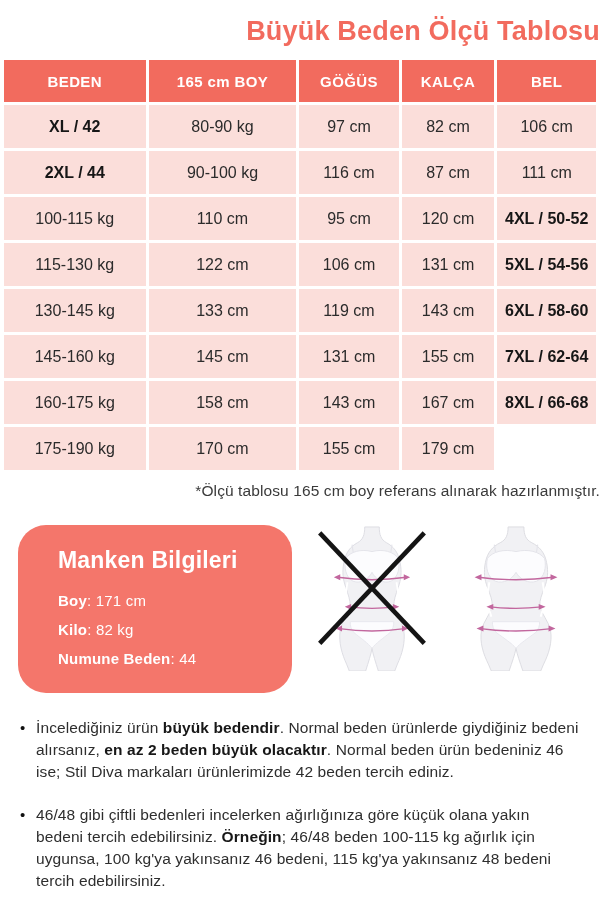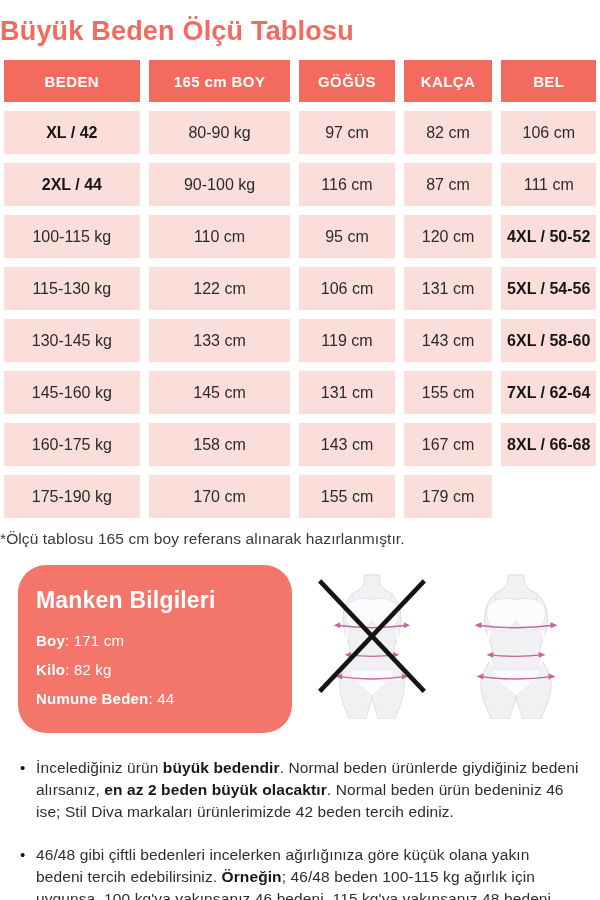--- a/index.html
+++ b/index.html
@@ -10,59 +10,60 @@
   }
   :root{
     --coral:#f26b5e;
     --card-coral:#f4766b;
     --row-pink:#fbdeda;
     --line-pink:#c2679e;
     --text-dark:#2b2b2b;
   }
   .page{width:600px;height:900px;position:relative;}
   .page-title{
-    margin:16px 0 0;text-align:left;
+    margin:16px 0 0;text-align:right;
     font-size:27px;font-weight:700;letter-spacing:.2px;
     color:var(--coral);
   }
   
   .size-table{
     margin:13px 4px 0;
     display:grid;
     grid-template-columns:24.4fr 25.5fr 17.1fr 16fr 17fr;
-    gap:9px;
+    gap:3px;
     border-radius:29px;
   }
   .size-table .th{
     background:var(--coral);color:#ffffff;
     height:42px;display:flex;align-items:center;justify-content:center;
     font-size:15px;font-weight:700;letter-spacing:.4px;
   }
   .size-table .td{
     background:var(--row-pink);color:var(--text-dark);
     height:43px;display:flex;align-items:center;justify-content:center;
     font-size:16px;
   }
   .size-table .td.first{font-weight:700;color:#161616;}
   
   .footnote{
-    margin-top:12px;text-align:left;
+    margin-top:12px;text-align:right;
     font-size:15.5px;color:#3a3a3a;letter-spacing:.1px;
   }
   
   .info-row{
     margin:17px 18px 0 18px;
     display:flex;align-items:flex-start;
   }
   .model-card{
     flex:0 0 274px;box-sizing:border-box;
     background:var(--card-coral);color:#ffffff;
     border-radius:28px;
-    padding:22px 26px 20px 18px;
+    padding:22px 26px 20px 40px;
     min-height:149px;
+    margin-top:8px;
   }
   .model-card .card-title{
     font-size:23px;font-weight:700;margin-bottom:12px;letter-spacing:.2px;
   }
   .card-line{font-size:15px;line-height:29px;letter-spacing:.2px;}
   .card-line .lbl{font-weight:700;}
   .figures{
     flex:1;display:flex;justify-content:space-between;
     padding:6px 4px 0 18px;
   }

